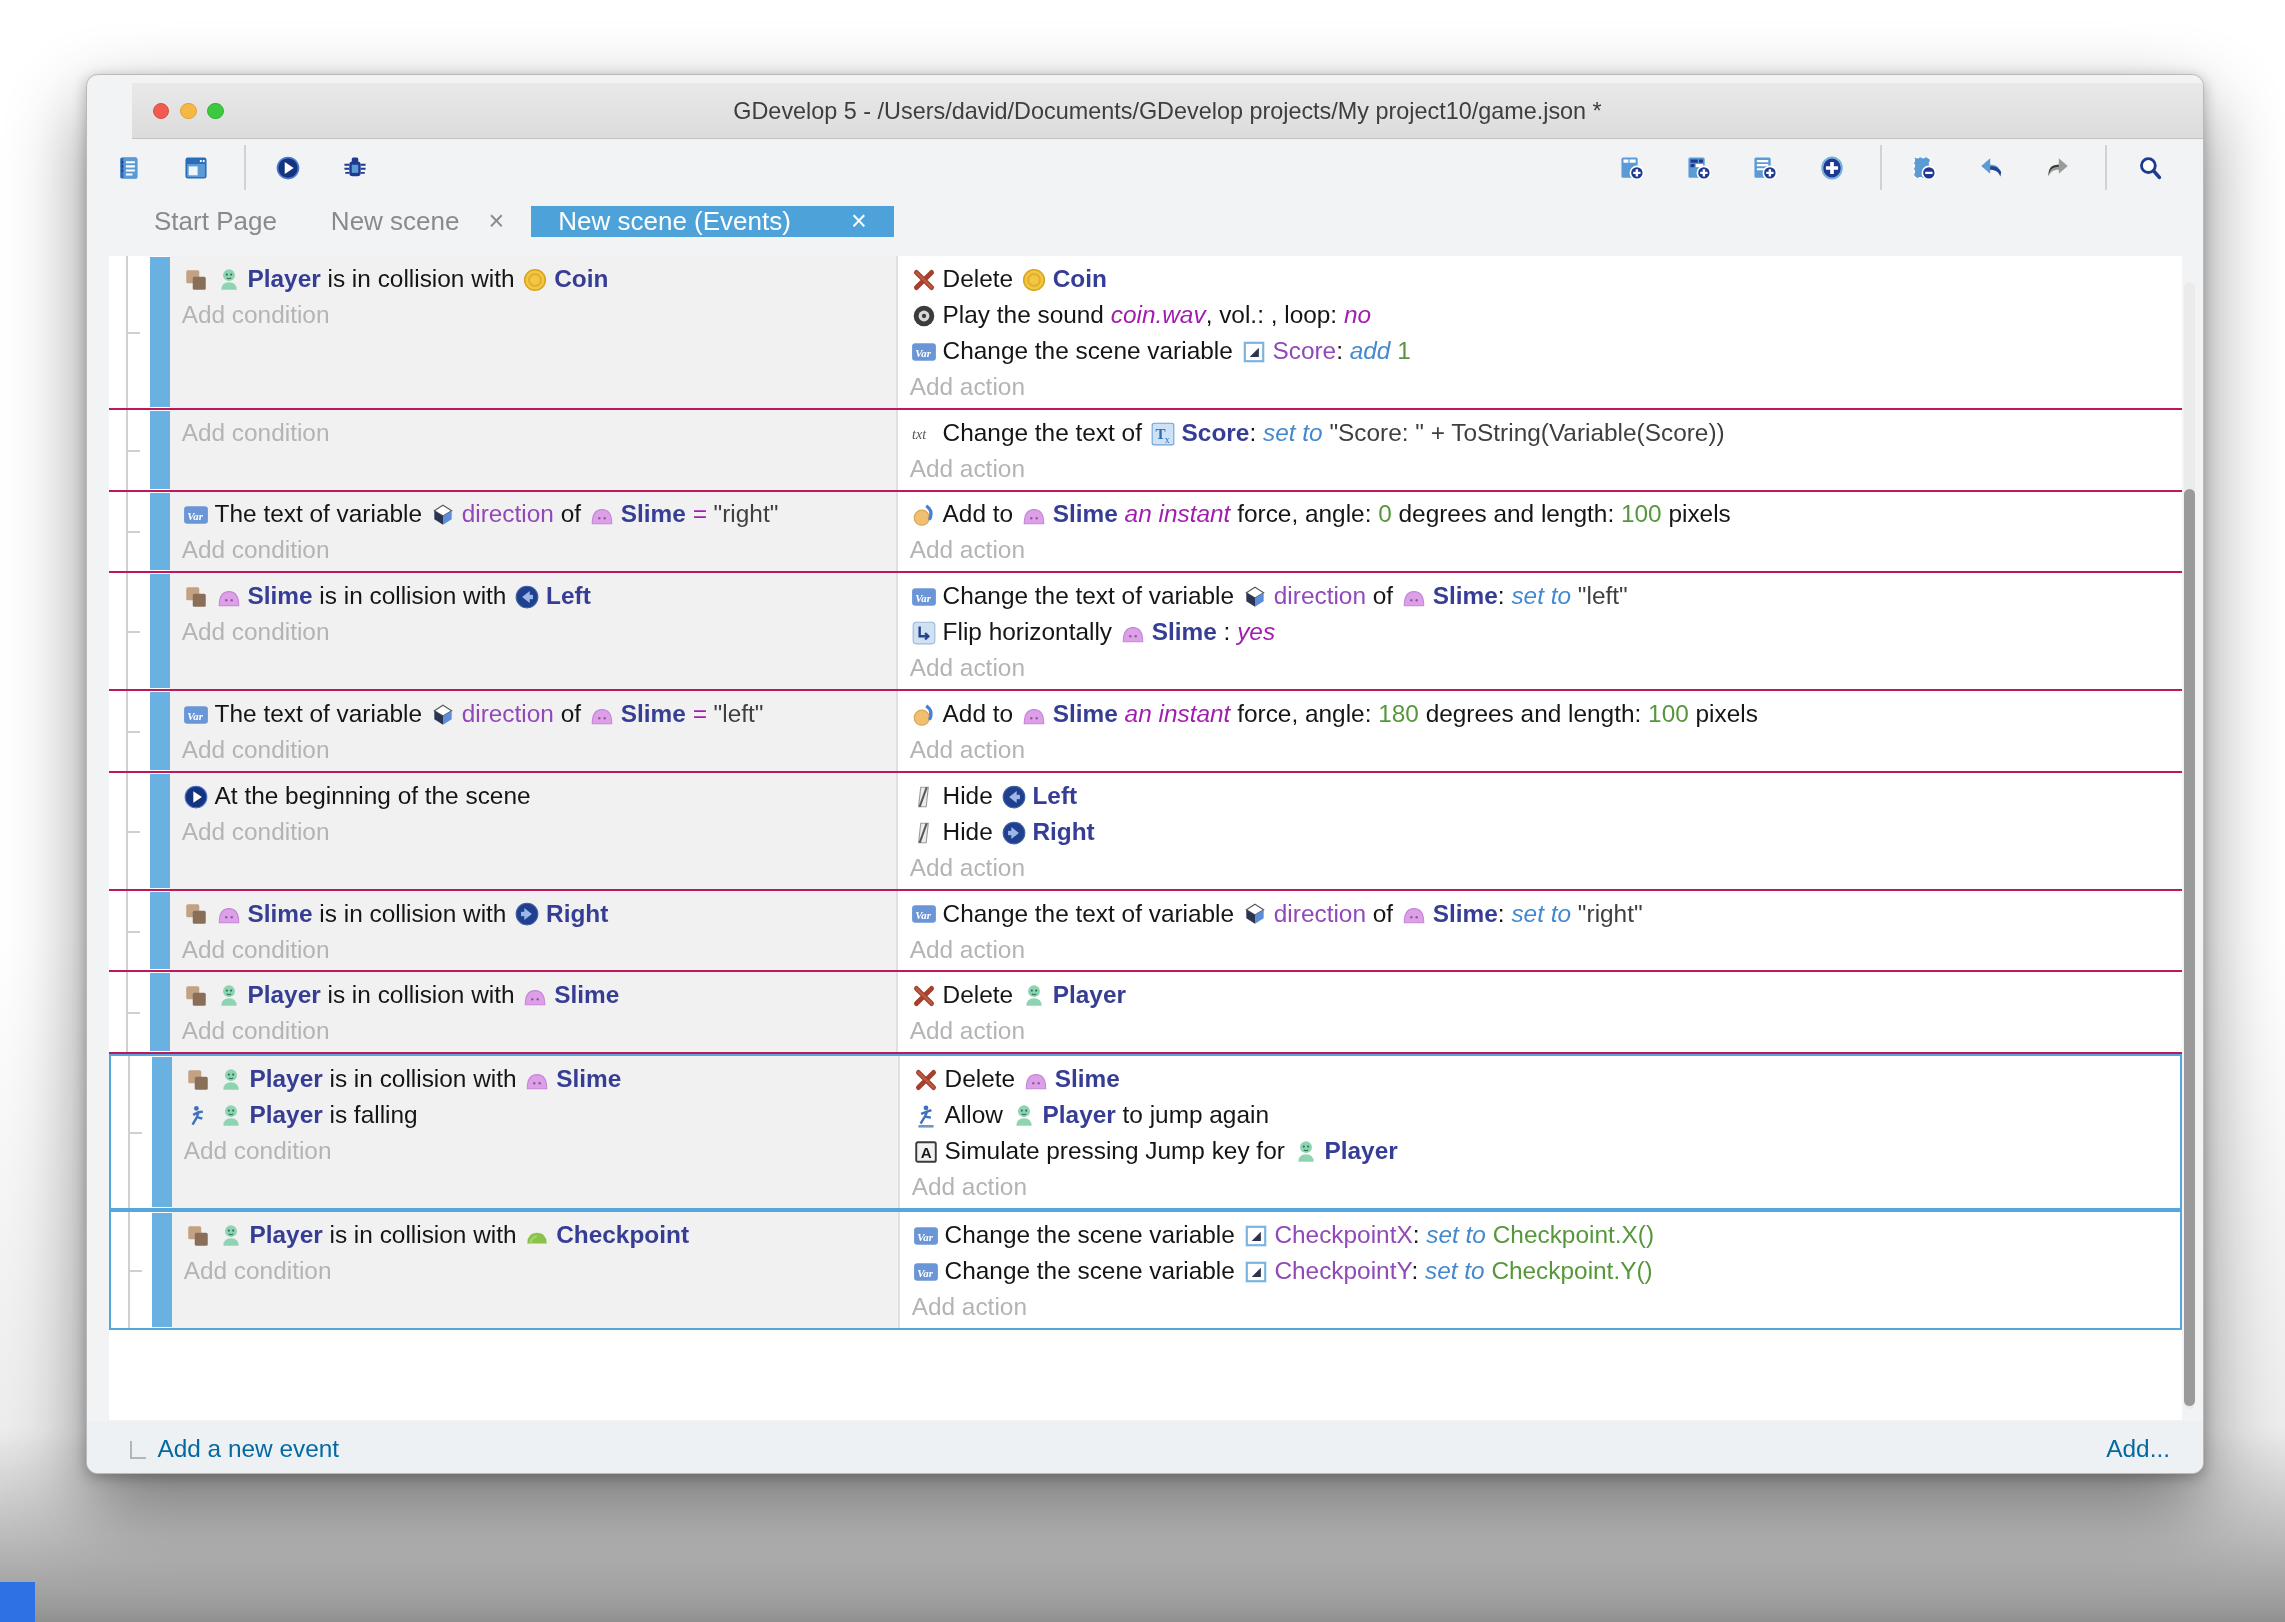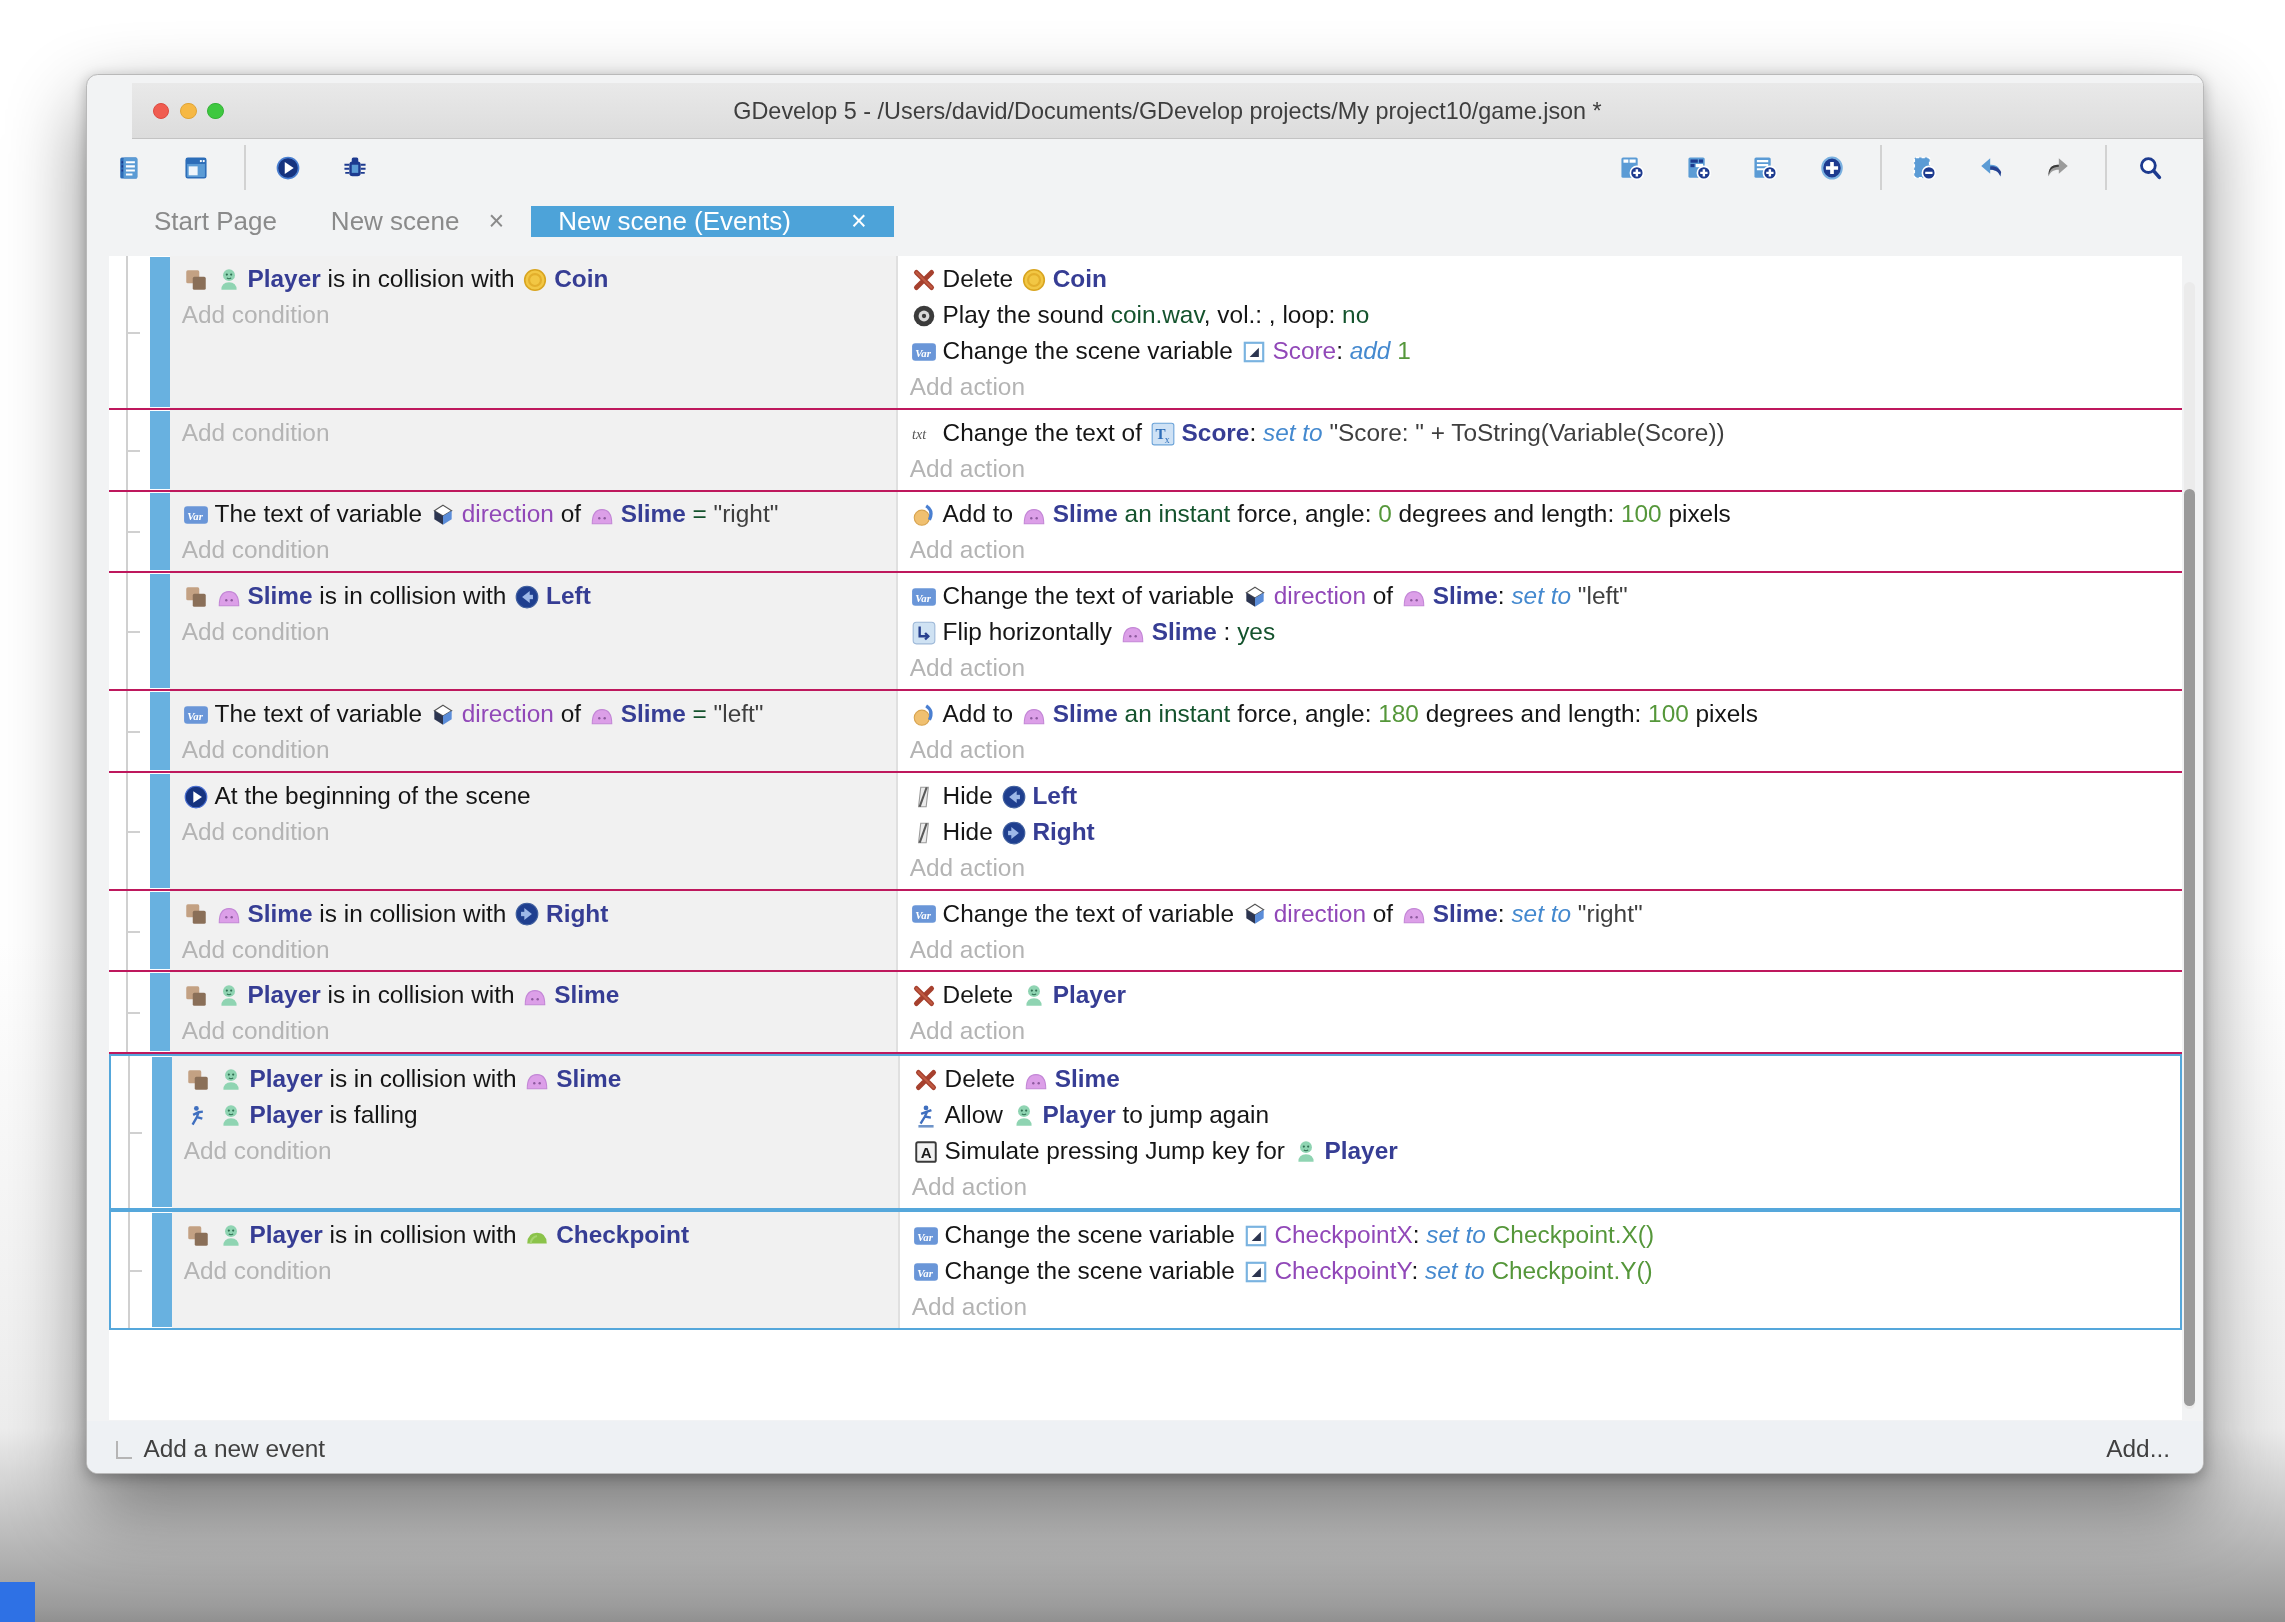--- a/index.html
+++ b/index.html
@@ -50,31 +50,31 @@
   .cond-col{width:728px;flex:none;background:#f1f1f1;border-right:2px solid #e0e0e0;padding:4.9px 0 2.9px 11.7px;box-sizing:border-box;}
   .act-col{flex:1;background:#ffffff;padding:4.9px 0 2.9px 11.7px;overflow:hidden;}
   .line{height:36px;line-height:36px;font-size:24.4px;white-space:nowrap;cursor:pointer;}
   .line.add{color:#b4b4b4;}
   
   .p-plain{color:#151515;}
   .p-obj{color:#363d94;font-weight:bold;}
   .p-param{color:#9148b8;}
   .p-op{color:#4489cf;font-style:italic;}
   .p-num{color:#55973a;}
-  .p-gray{color:#14532d;}
+  .p-gray{color:#a21caf;font-style:italic;}
   .p-dark{color:#3f3f3f;}
   .ic{display:inline-block;width:26px;height:26px;vertical-align:-5.9px;margin:0 5.9px 0 1px;}
   .ic svg{width:100%;height:100%;display:block;}
   
   .sb-track{position:absolute;top:25px;bottom:9.8px;right:7.8px;width:11.7px;background:#ebebeb;border-radius:5.9px;}
   .sb-thumb{position:absolute;top:232px;right:7.8px;width:11.7px;height:917px;background:#9a9a9a;border-radius:5.9px;cursor:pointer;}
   
   .events-footer{position:absolute;left:0;right:0;top:1346px;height:55px;background:#eef1f4;
-    display:flex;align-items:center;justify-content:space-between;padding:0 33px 0 29px;box-sizing:border-box;
-    font-size:24.4px;color:#404040;}
+    display:flex;align-items:center;justify-content:space-between;padding:0 33px 0 43px;box-sizing:border-box;
+    font-size:24.4px;color:#0369a1;}
   .corner{display:inline-block;width:13.7px;height:15.6px;border-left:2px solid #b5b5b5;border-bottom:2px solid #b5b5b5;margin-right:11.7px;vertical-align:-2px;}
   .footer-left{cursor:pointer;}
   .footer-right{cursor:pointer;}
   
   .dock-fragment{position:absolute;left:0;bottom:0;width:35px;height:41px;background:#2e71e5;}
 </style>
 </head>
 <body>
 
 <div class="app-window">

